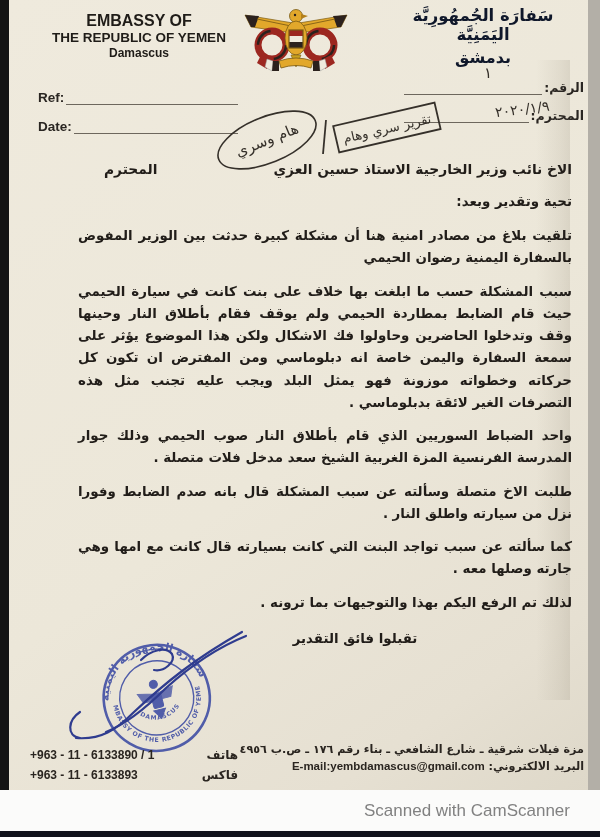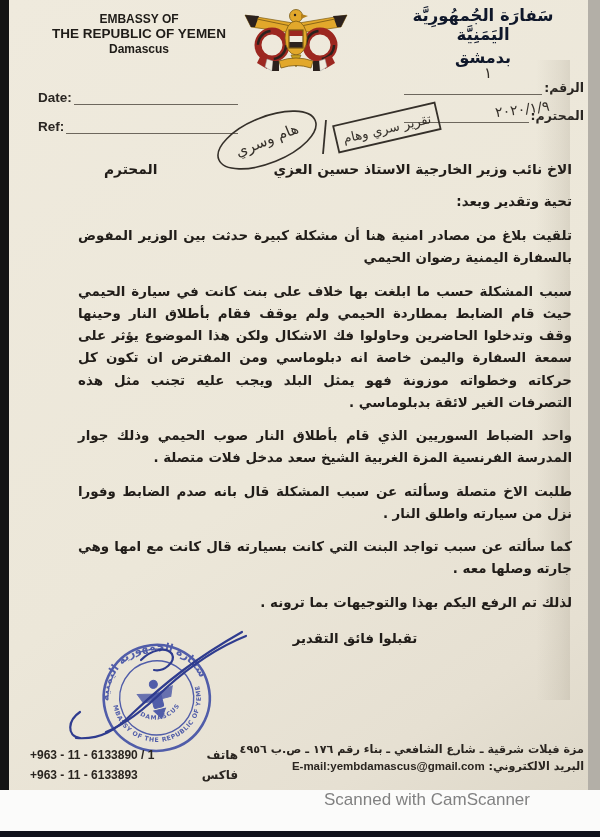--- a/index.html
+++ b/index.html
@@ -8,28 +8,28 @@
   .page { position:relative; width:600px; height:837px; background:#89857c; }
 
   
   .left-strip  { position:absolute; left:0; top:0; width:9px; height:790px; background:#141414; }
   .right-strip { position:absolute; left:588px; top:0; width:12px; height:790px; background:#b3afa7; }
   .paper { position:absolute; left:9px; top:0; width:579px; height:790px;
            background:linear-gradient(145deg,#efeadd 0%, #ece7d9 55%, #e6e0d2 85%, #ded8c9 100%); }
   .paper::after { content:""; position:absolute; right:18px; top:60px; width:34px; height:640px;
            background:linear-gradient(90deg, rgba(0,0,0,0) 0%, rgba(120,110,90,.10) 70%, rgba(120,110,90,.16) 100%); }
   .camscanner-band { position:absolute; left:0; top:790px; width:600px; height:42px; background:#fbfbfa;
-           display:flex; justify-content:flex-end; padding-right:70px; }
+           display:flex; align-items:center; justify-content:flex-end; padding-right:30px; }
   .camscanner-band span { color:#818181; font-size:17px; font-family:"Liberation Sans", sans-serif; }
   .bottom-strip { position:absolute; left:0; top:831px; width:600px; height:6px; background:#10121c; }
 
   
   .en-head { position:absolute; left:30px; top:12px; width:218px; text-align:center;
              font-family:"Liberation Sans", sans-serif; color:#1f1c18; }
-  .en-head .l1 { font-size:12px; font-weight:700; }
+  .en-head .l1 { font-size:16px; font-weight:700; }
   .en-head .l2 { font-size:13.5px; font-weight:700; }
   .en-head .l3 { font-size:12px; font-weight:700; margin-top:1px; }
   .ar-head { position:absolute; right:22px; top:6px; width:190px; text-align:center; color:#0f172a; direction:rtl; }
   .ar-head .l1 { font-size:16.5px; font-weight:700; }
   .ar-head .l2 { font-size:16px; font-weight:700; margin-top:4px; letter-spacing:2px; }
   .emblem { position:absolute; left:239px; top:3px; width:114px; height:74px; }
 
   
   .ref-block { position:absolute; left:38px; top:90px; width:200px;
                font-family:"Liberation Sans", sans-serif; font-size:13.5px; font-weight:700; color:#2a2username2a26; color:#2a2622; }
@@ -114,25 +114,25 @@
     <path d="M40,58 Q57,52 74,58 L72,65 Q57,60 42,65 Z" fill="#e2a82b" stroke="#7a5a14" stroke-width="0.8"></path>
   </svg>
 
   <div class="ar-head">
     <div class="l1">سَفارَة الجُمهُورِيَّة اليَمَنِيَّة</div>
     <div class="l2">بدمشق</div>
   </div>
 
   <div class="ref-block">
     <div class="ref-row">
+      <span>Ref:</span>
+      <span class="line"></span>
+    </div>
+    <div class="ref-row">
       <span>Date:</span>
-      <span class="line"></span>
-    </div>
-    <div class="ref-row">
-      <span>Ref:</span>
       <span class="line"></span>
     </div>
   </div>
 
   <div class="num-block">
     <div class="num-row">
       <span>الرقم:</span>
       <span class="line"></span>
       <span class="hand hw-number">١</span>
     </div>

